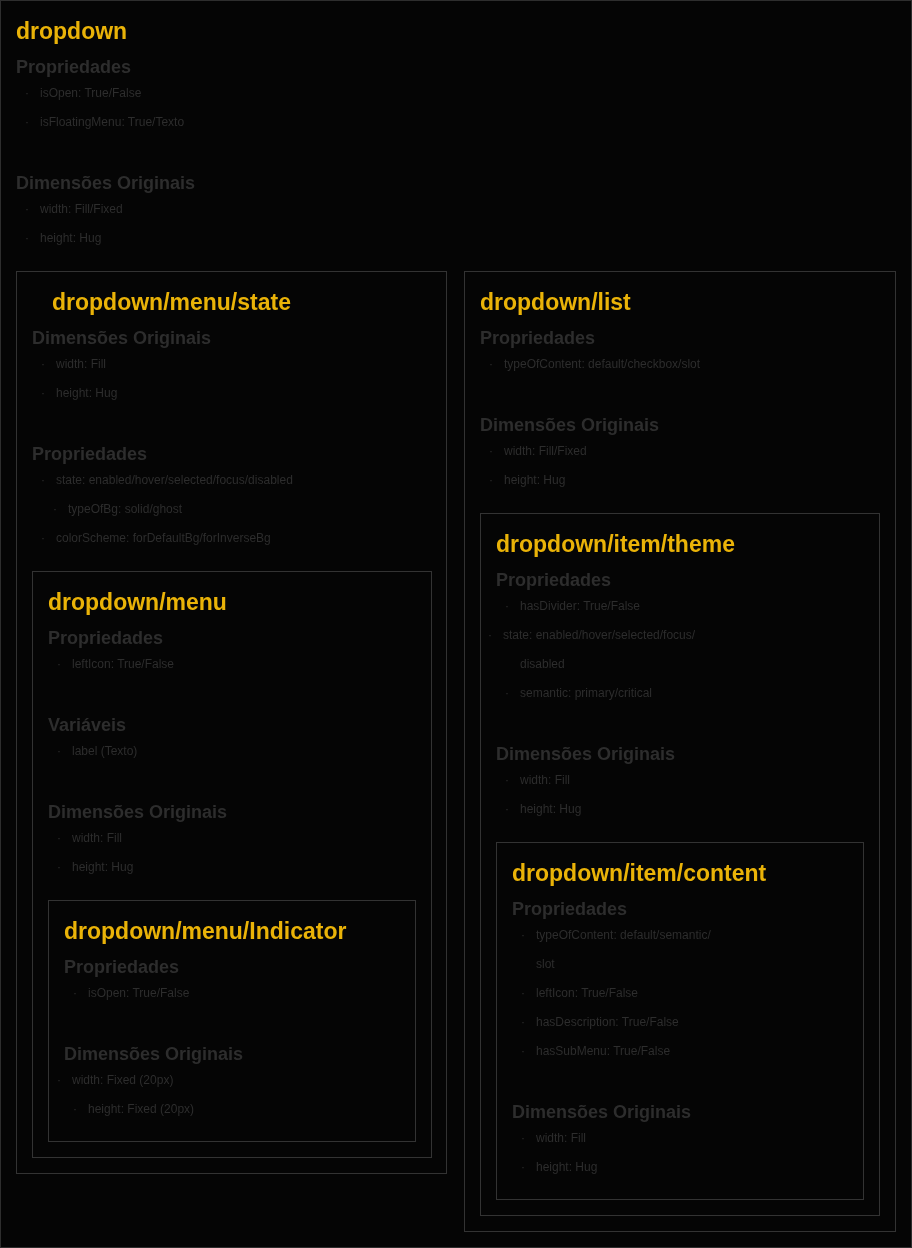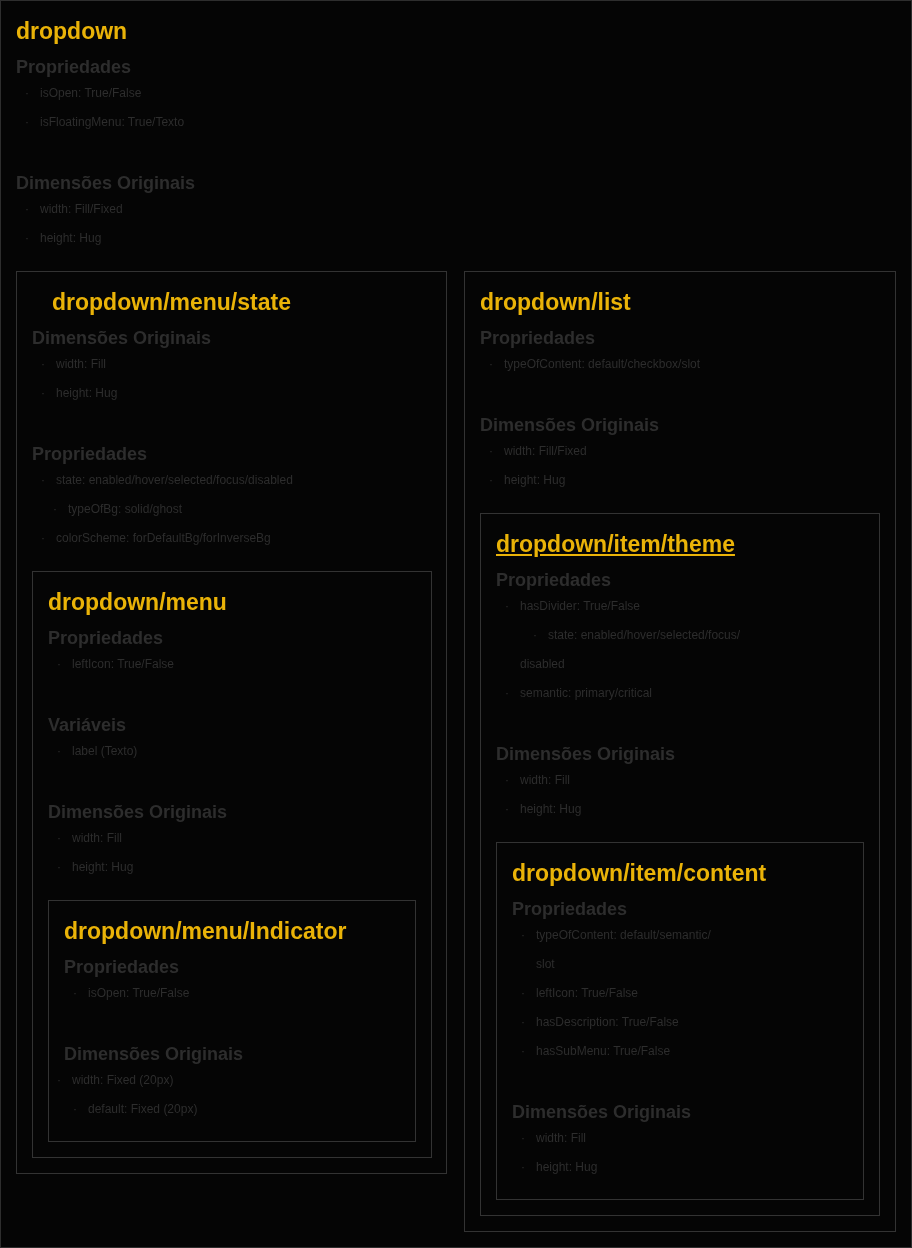--- a/index.html
+++ b/index.html
@@ -44,35 +44,35 @@
 <div class="sec" style="left:48px;top:802px;" data-name="dims-heading">Dimensões Originais</div>
 <div class="li" style="left:72px;top:831px;" data-name="dim-item">width: Fill</div>
 <div class="li" style="left:72px;top:860px;" data-name="dim-item">height: Hug</div>
 
 <div class="box" style="left:48px;top:900px;width:368px;height:242px;" data-name="menu-indicator-box"></div>
 <div class="title" style="left:64px;top:918px;" data-name="section-title-menu-indicator">dropdown/menu/Indicator</div>
 <div class="sec" style="left:64px;top:957px;" data-name="props-heading">Propriedades</div>
 <div class="li" style="left:88px;top:986px;" data-name="prop-item">isOpen: True/False</div>
 <div class="sec" style="left:64px;top:1044px;" data-name="dims-heading">Dimensões Originais</div>
 <div class="li" style="left:72px;top:1073px;" data-name="dim-item">width: Fixed (20px)</div>
-<div class="li" style="left:88px;top:1102px;" data-name="dim-item">default: Fixed (20px)</div>
+<div class="li" style="left:88px;top:1102px;" data-name="dim-item">height: Fixed (20px)</div>
 
 <div class="box" style="left:464px;top:271px;width:432px;height:961px;" data-name="list-box"></div>
 <div class="title" style="left:480px;top:289px;" data-name="section-title-list">dropdown/list</div>
 <div class="sec" style="left:480px;top:328px;" data-name="props-heading">Propriedades</div>
 <div class="li" style="left:504px;top:357px;" data-name="prop-item">typeOfContent: default/checkbox/slot</div>
 <div class="sec" style="left:480px;top:415px;" data-name="dims-heading">Dimensões Originais</div>
 <div class="li" style="left:504px;top:444px;" data-name="dim-item">width: Fill/Fixed</div>
 <div class="li" style="left:504px;top:473px;" data-name="dim-item">height: Hug</div>
 
 <div class="box" style="left:480px;top:513px;width:400px;height:703px;" data-name="item-theme-box"></div>
-<div class="title" style="left:496px;top:531px;text-decoration:underline;" data-name="section-title-item-theme">dropdown/item/theme</div>
+<div class="title" style="left:496px;top:531px;" data-name="section-title-item-theme">dropdown/item/theme</div>
 <div class="sec" style="left:496px;top:570px;" data-name="props-heading">Propriedades</div>
 <div class="li" style="left:520px;top:599px;" data-name="prop-item">hasDivider: True/False</div>
-<div class="li" style="left:548px;top:628px;" data-name="prop-item">state: enabled/hover/selected/focus/</div>
+<div class="li" style="left:503px;top:628px;" data-name="prop-item">state: enabled/hover/selected/focus/</div>
 <div class="li" style="left:520px;top:657px;" data-name="prop-item-continuation">disabled</div>
 <div class="li" style="left:520px;top:686px;" data-name="prop-item">semantic: primary/critical</div>
 <div class="sec" style="left:496px;top:744px;" data-name="dims-heading">Dimensões Originais</div>
 <div class="li" style="left:520px;top:773px;" data-name="dim-item">width: Fill</div>
 <div class="li" style="left:520px;top:802px;" data-name="dim-item">height: Hug</div>
 
 <div class="box" style="left:496px;top:842px;width:368px;height:358px;" data-name="item-content-box"></div>
 <div class="title" style="left:512px;top:860px;" data-name="section-title-item-content">dropdown/item/content</div>
 <div class="sec" style="left:512px;top:899px;" data-name="props-heading">Propriedades</div>
 <div class="li" style="left:536px;top:928px;" data-name="prop-item">typeOfContent: default/semantic/</div>

